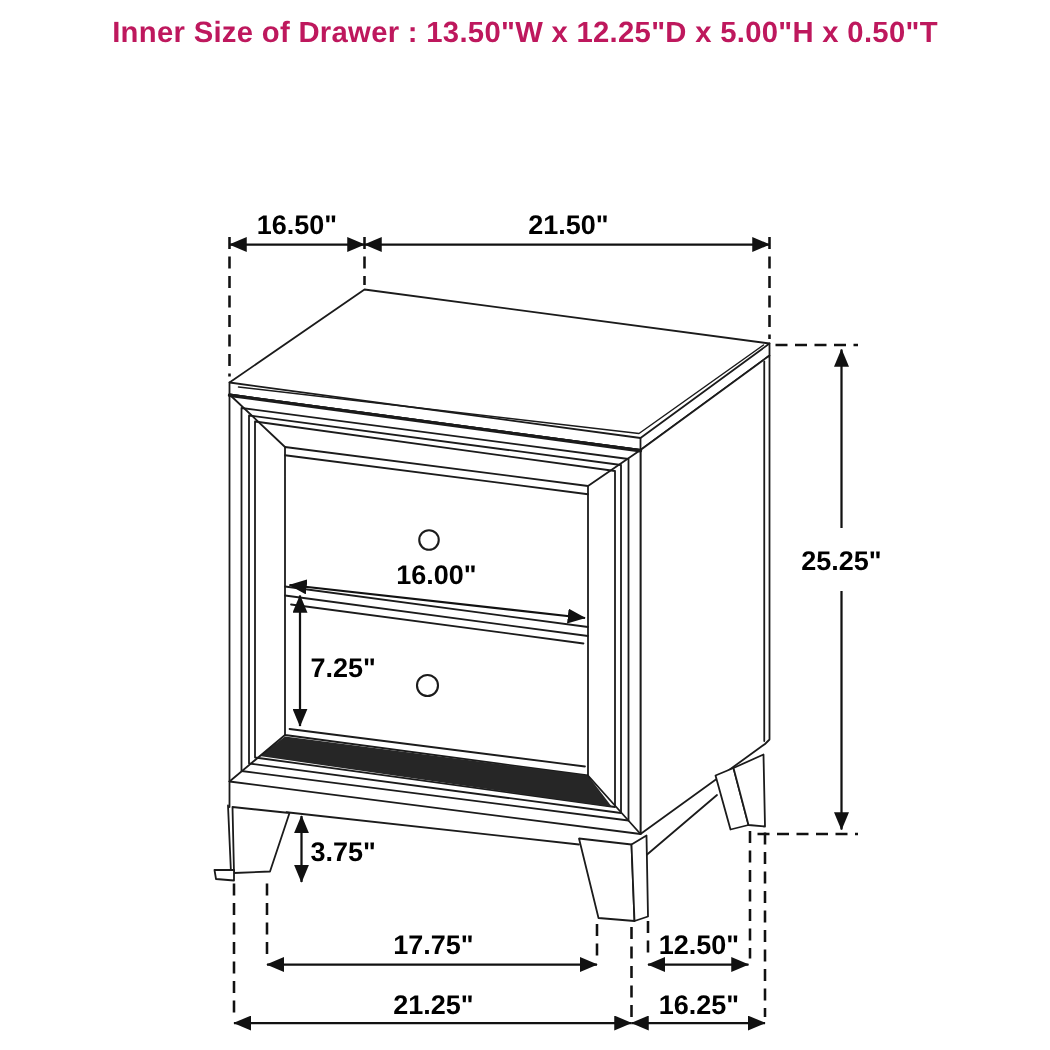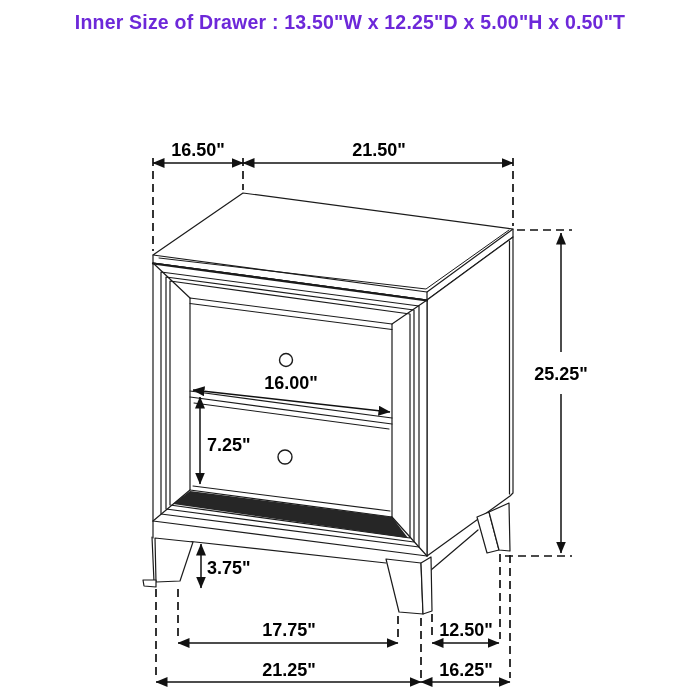--- a/index.html
+++ b/index.html
@@ -18,21 +18,21 @@
     background: #ffffff;
   }
   .title {
     position: absolute;
     top: 11px;
     left: 0;
     width: 700px;
     text-align: center;
     font-size: 19.5px;
     font-weight: bold;
-    color: #6d28d9;
+    color: #be185d;
     letter-spacing: 0.2px;
     white-space: nowrap;
   }
   svg.diagram {
     position: absolute;
     top: 0;
     left: 0;
   }
   .dim-label {
     font-family: "Liberation Sans", sans-serif;

